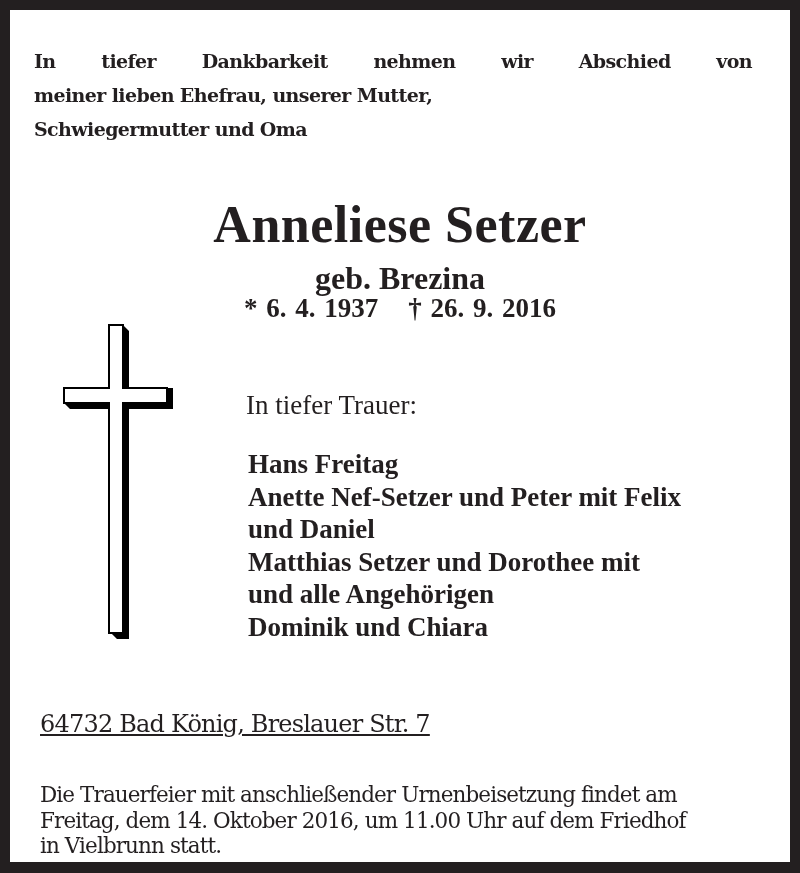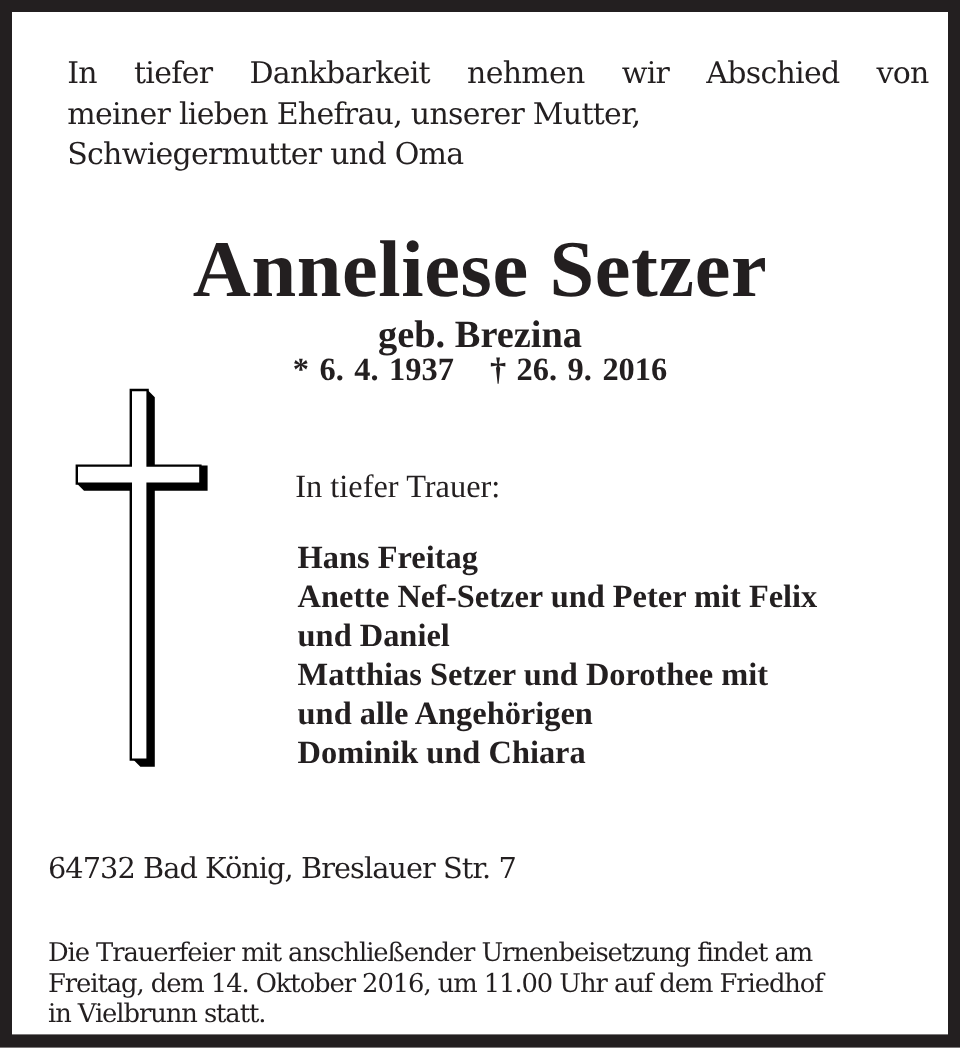--- a/index.html
+++ b/index.html
@@ -3,29 +3,29 @@
 <meta charset="utf-8">
 <style>
   html, body { margin: 0; padding: 0; }
   body { width: 800px; height: 873px; background: #231f20; position: relative; overflow: hidden; }
   .card {
     position: absolute; left: 10px; top: 10px; width: 780px; height: 852px;
     background: #ffffff; color: #231f20;
     font-family: "DejaVu Serif", "Liberation Serif", serif;
   }
   .intro {
-    position: absolute; left: 46px; top: 34px; width: 718px;
-    font-size: 25px; line-height: 34px; font-weight: normal;
+    position: absolute; left: 24px; top: 34px; width: 718px;
+    font-size: 19px; line-height: 34px; font-weight: bold;
     letter-spacing: -0.6px;
   }
   .intro .l1 { display: flex; justify-content: space-between; }
   .name {
     position: absolute; left: 0; right: 0; top: 180px; text-align: center;
     font-family: "Liberation Serif", serif; font-weight: bold;
-    font-size: 67px; line-height: 70px; letter-spacing: 0.5px;
+    font-size: 52px; line-height: 70px; letter-spacing: 0.5px;
   }
   .birthname {
     position: absolute; left: 0; right: 0; top: 250px; text-align: center;
     font-family: "Liberation Serif", serif; font-weight: bold; font-size: 32px;
   }
   .dates {
     position: absolute; left: 0; right: 0; top: 283px; text-align: center;
     font-family: "Liberation Serif", serif; font-weight: bold; font-size: 27px;
     word-spacing: 2px;
   }
@@ -36,21 +36,21 @@
     font-family: "Liberation Serif", serif; font-size: 27px;
   }
   .mourners {
     position: absolute; left: 238px; top: 438px;
     font-family: "Liberation Serif", serif; font-weight: bold;
     font-size: 27px; line-height: 32.5px;
   }
   .mourners div { white-space: nowrap; }
   .address {
     position: absolute; left: 30px; top: 700px;
-    font-size: 24px; letter-spacing: -0.8px;
+    font-size: 24px; letter-spacing: -0.8px; text-decoration: underline;
   }
   .ceremony {
     position: absolute; left: 30px; top: 772px; width: 730px;
     font-size: 21.5px; line-height: 25.5px; letter-spacing: -0.9px;
   }
 </style>
 </head>
 <body>
 
 <div class="card">

